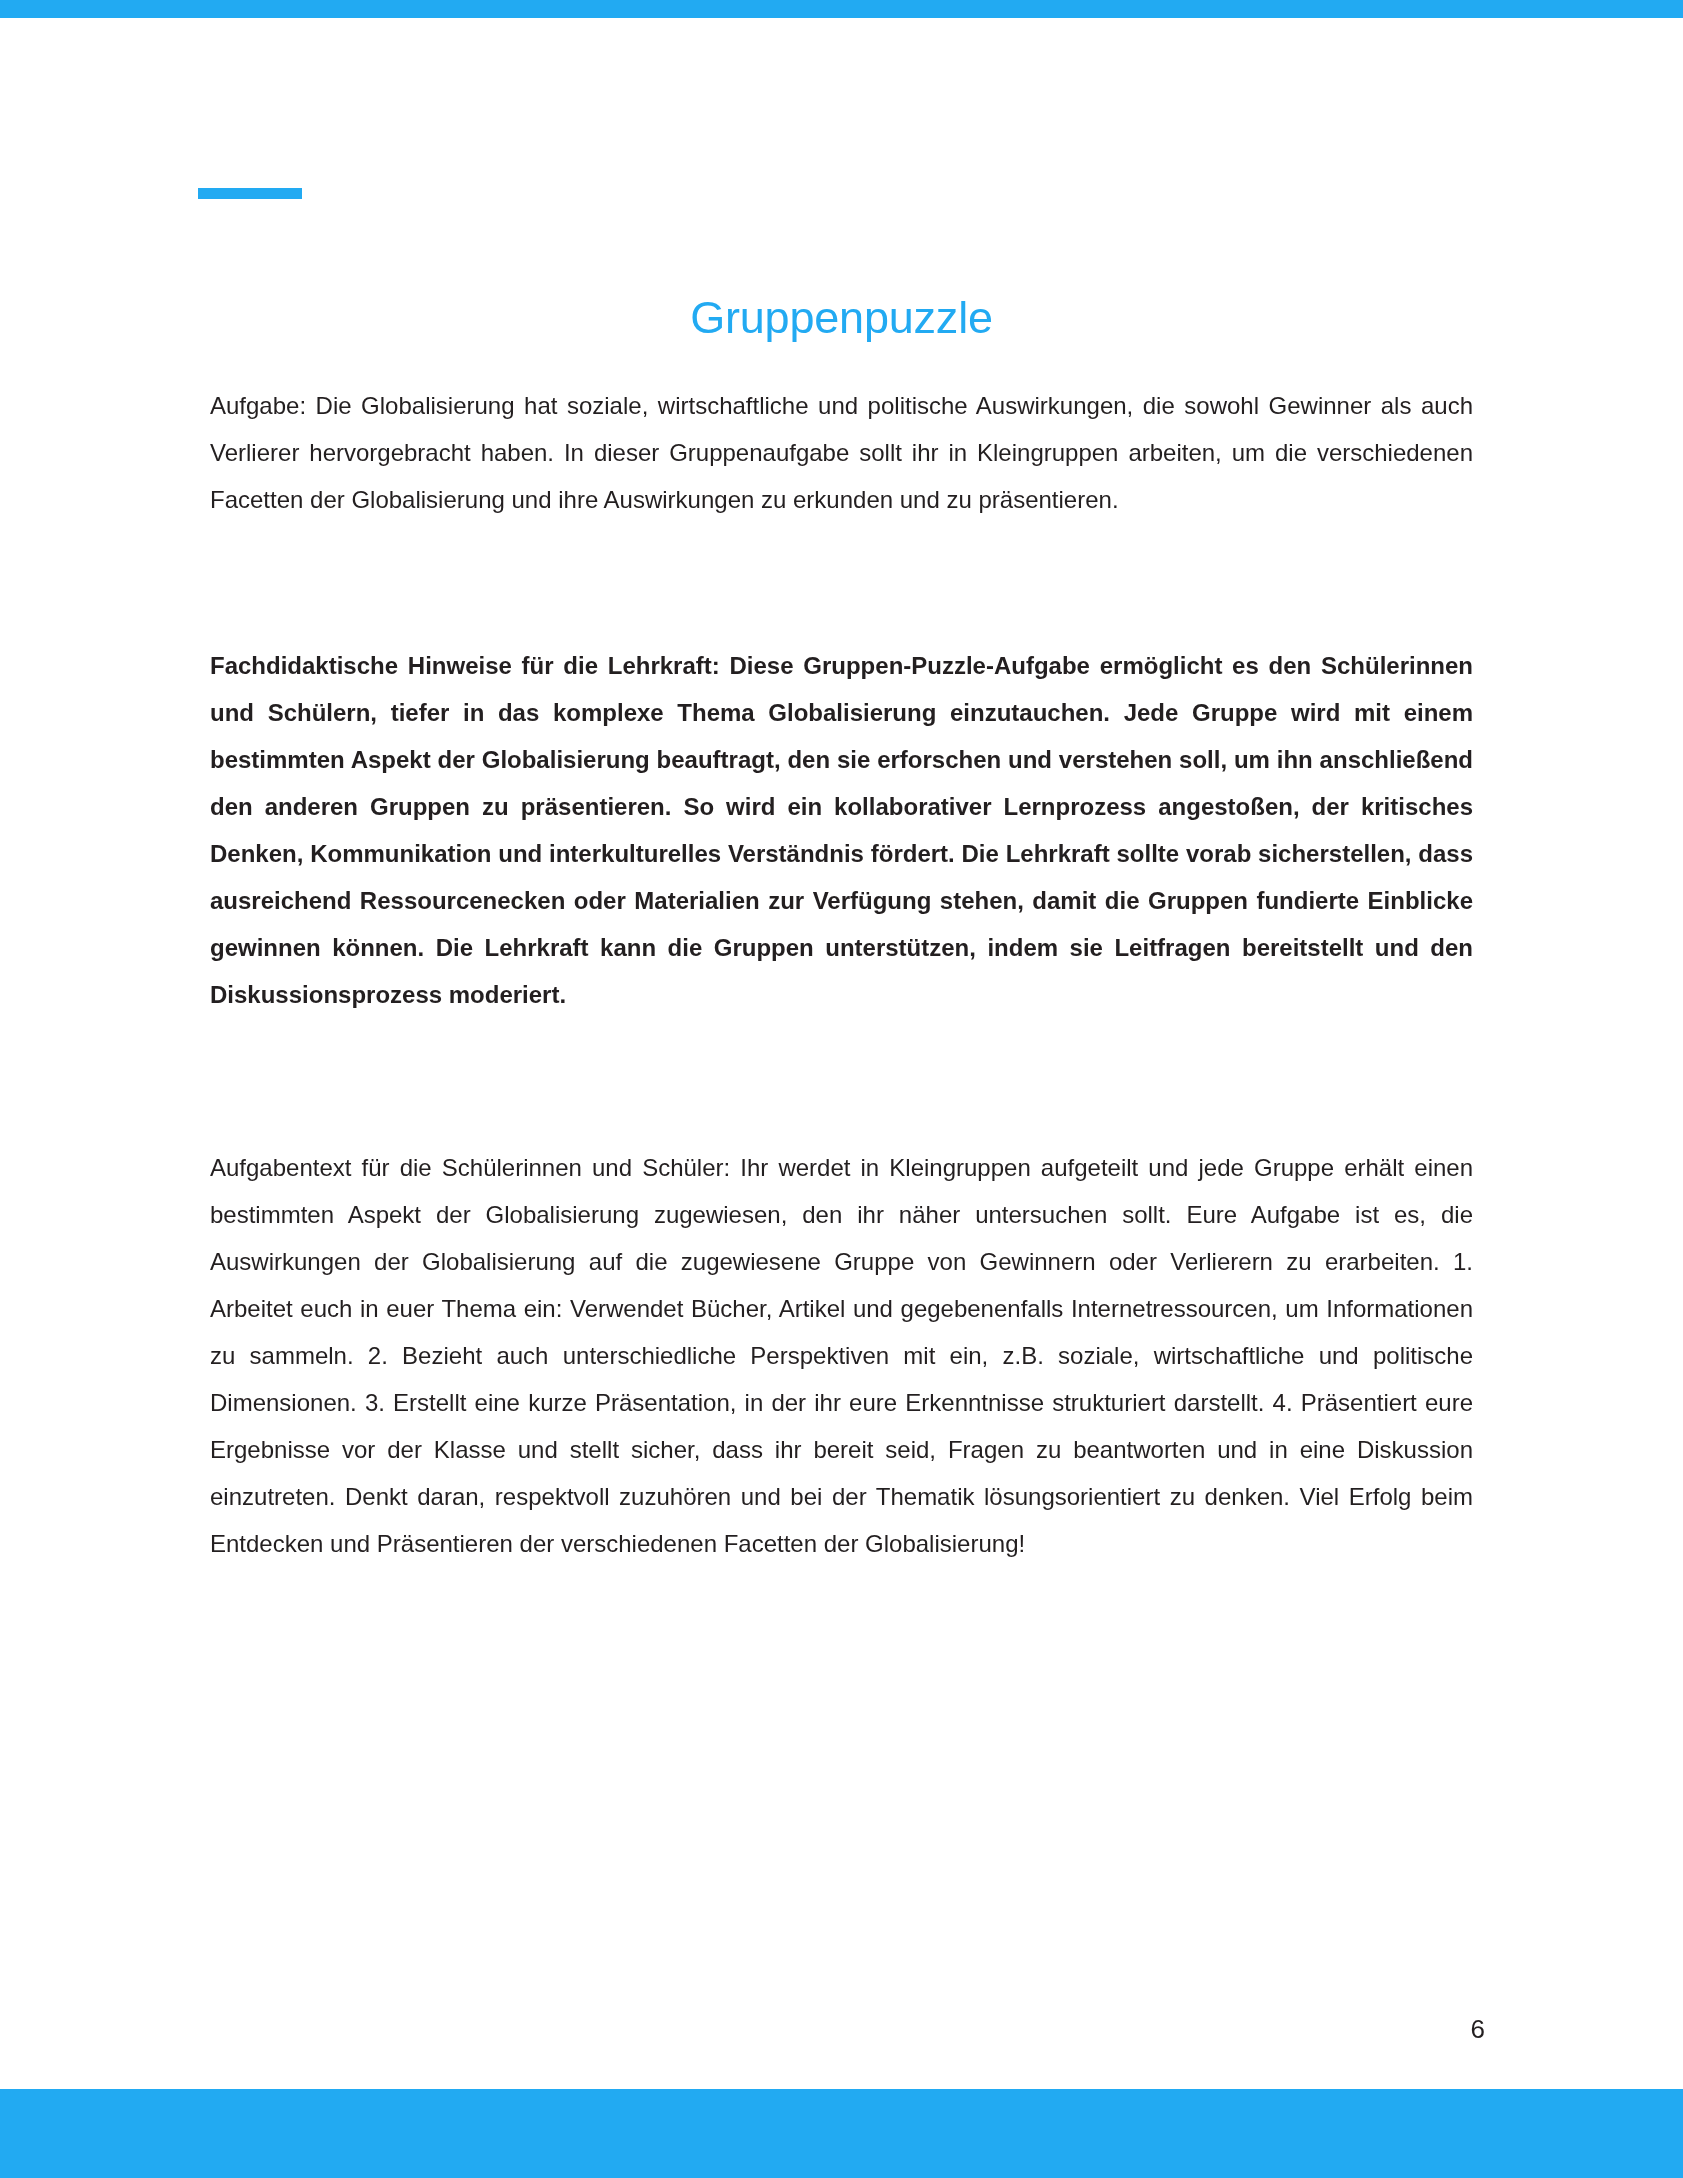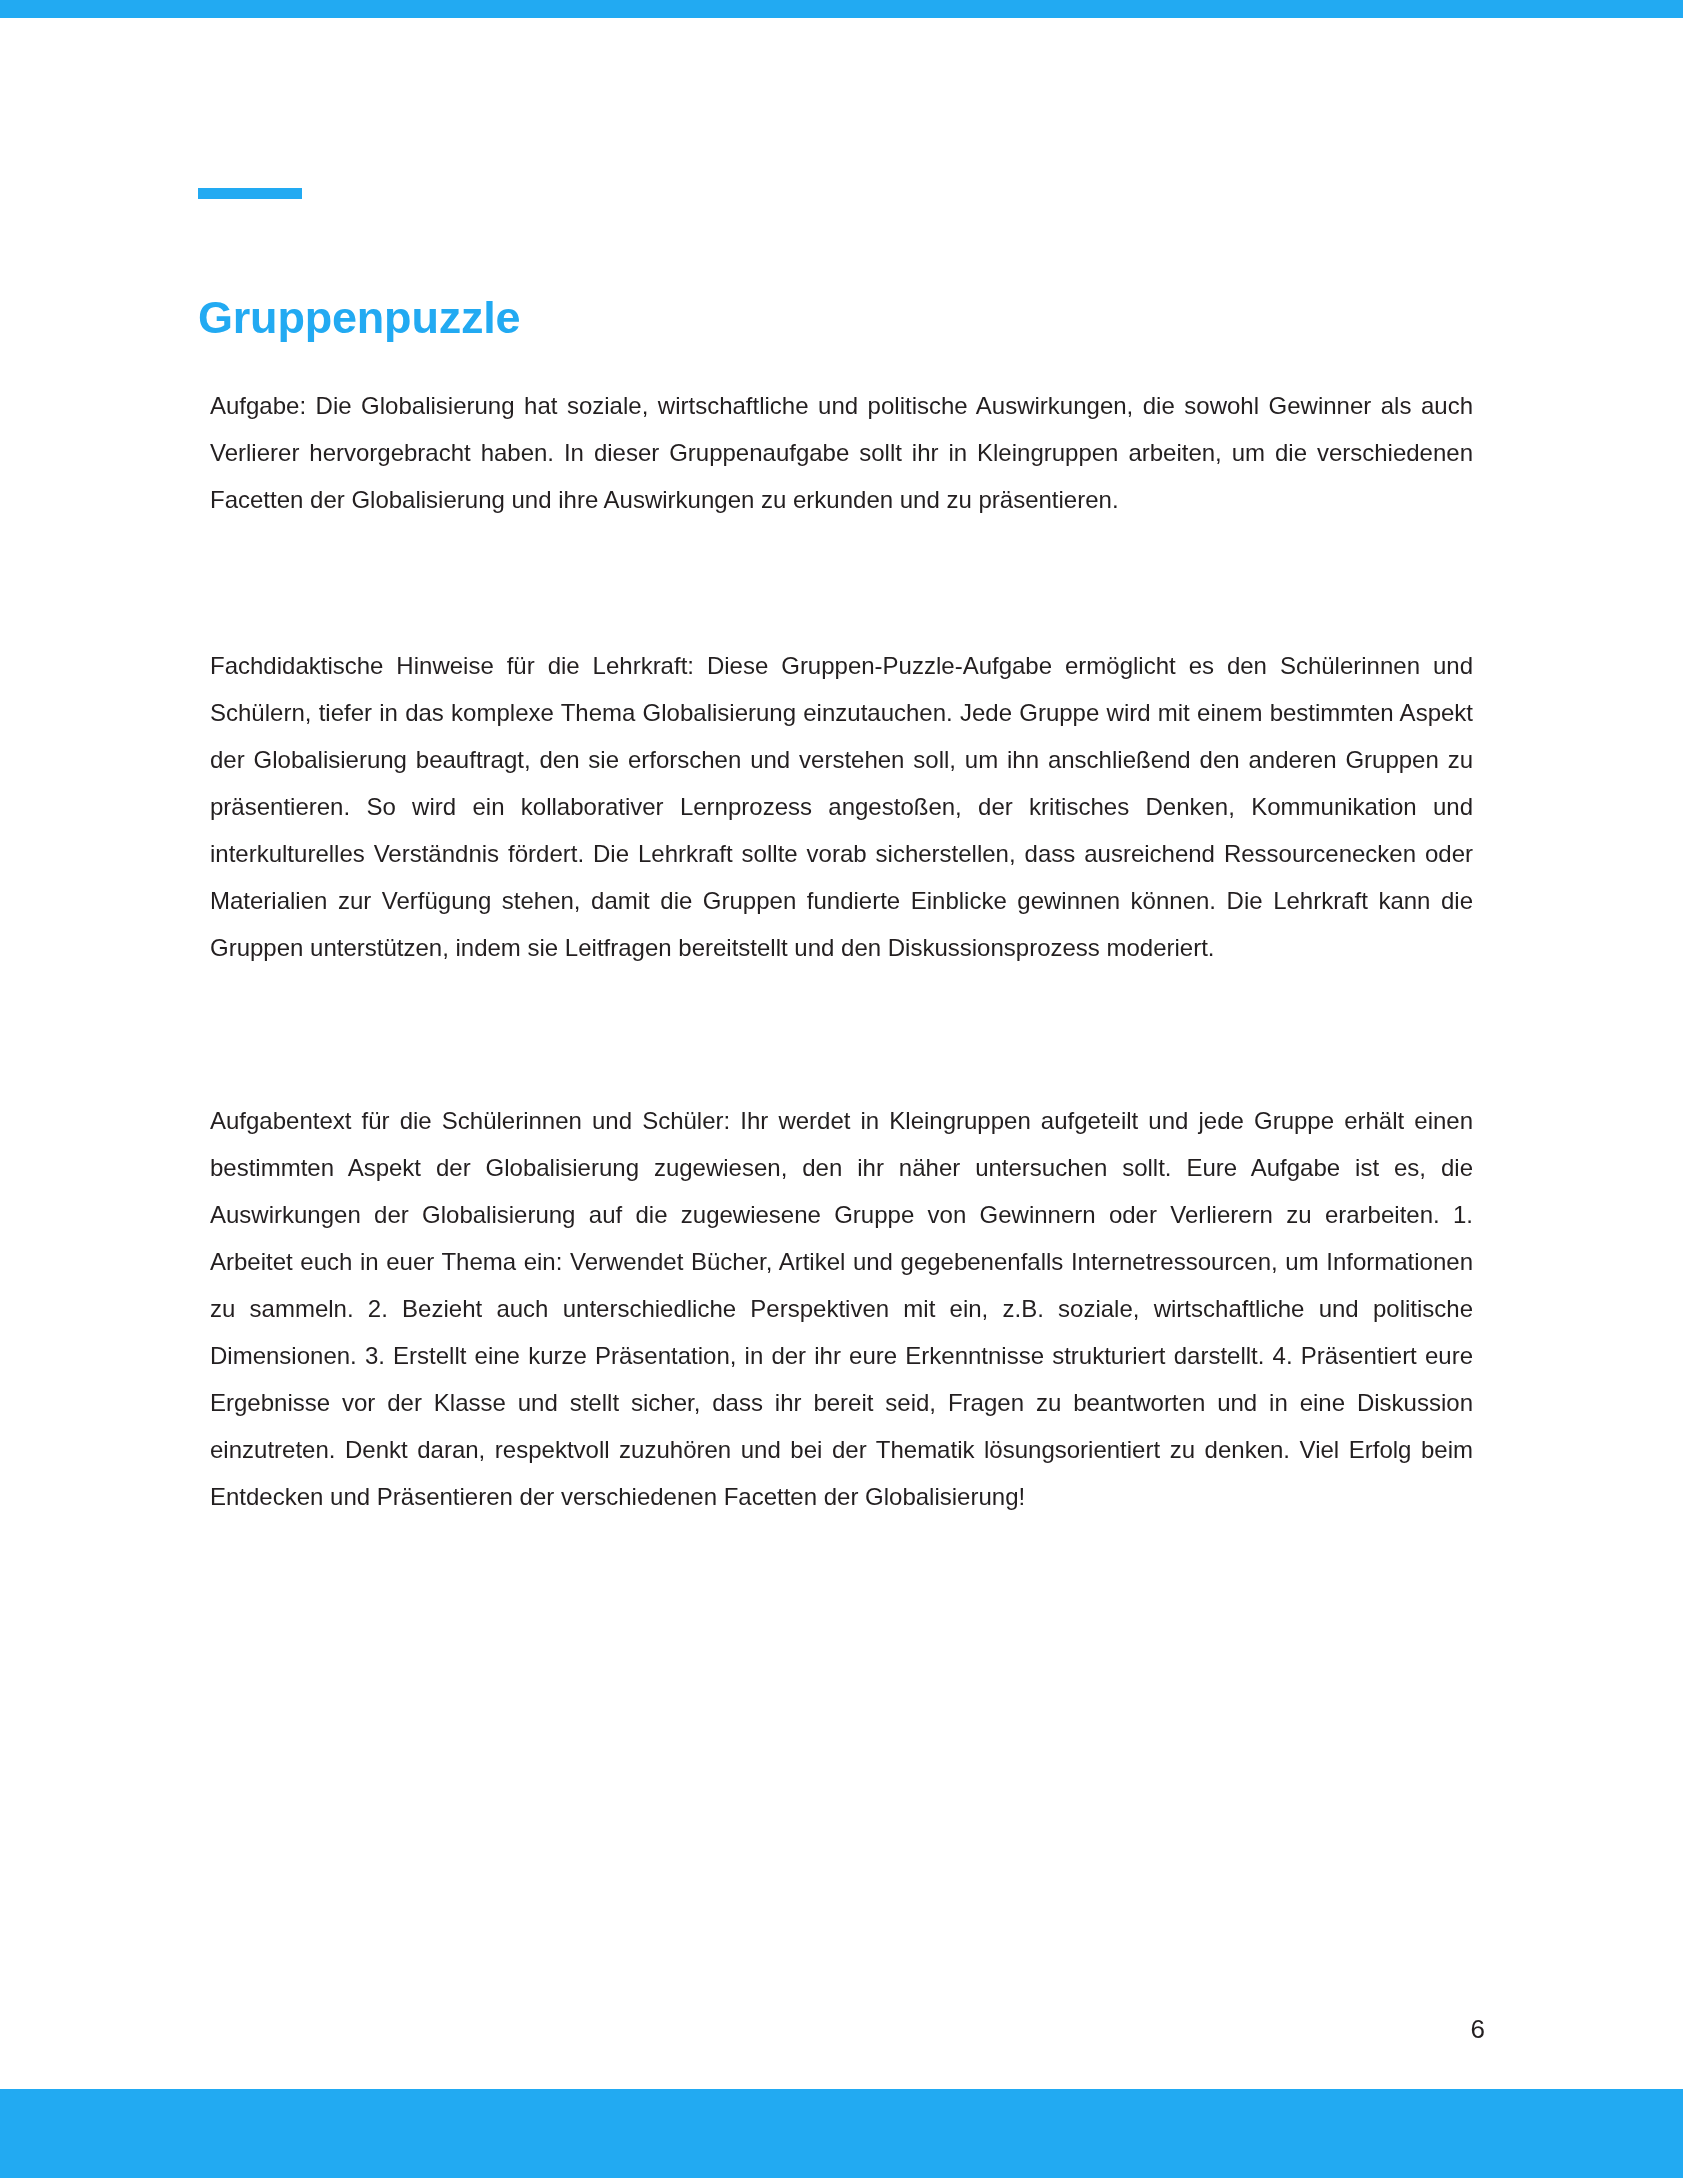--- a/index.html
+++ b/index.html
@@ -52,38 +52,39 @@
   .content {
     position: absolute;
     left: 198px;
     top: 293px;
     width: 1287px;
   }
 
   .page-title {
     margin: 0;
     font-size: 45px;
-    font-weight: 700;
+    font-weight: 400;
     line-height: 1.12;
     color: #22aaf2;
     letter-spacing: -0.2px;
+    text-align: center;
   }
 
   .body-block {
     margin: 12px;
     font-size: 24px;
     line-height: 47px;
     color: #231f20;
     text-align: justify;
     text-justify: inter-word;
     hyphens: none;
   }
 
   .block-gap-1 { margin-top: 39px; }
-  .block-gap-2 { margin-top: 119px; }
+  .block-gap-2 { margin-top: 119px; font-weight: bold; }
   .block-gap-3 { margin-top: 126px; }
 
   
   .page-number {
     position: absolute;
     left: 0;
     top: 2012px;
     width: 1485px;
     text-align: right;
     font-size: 26px;

